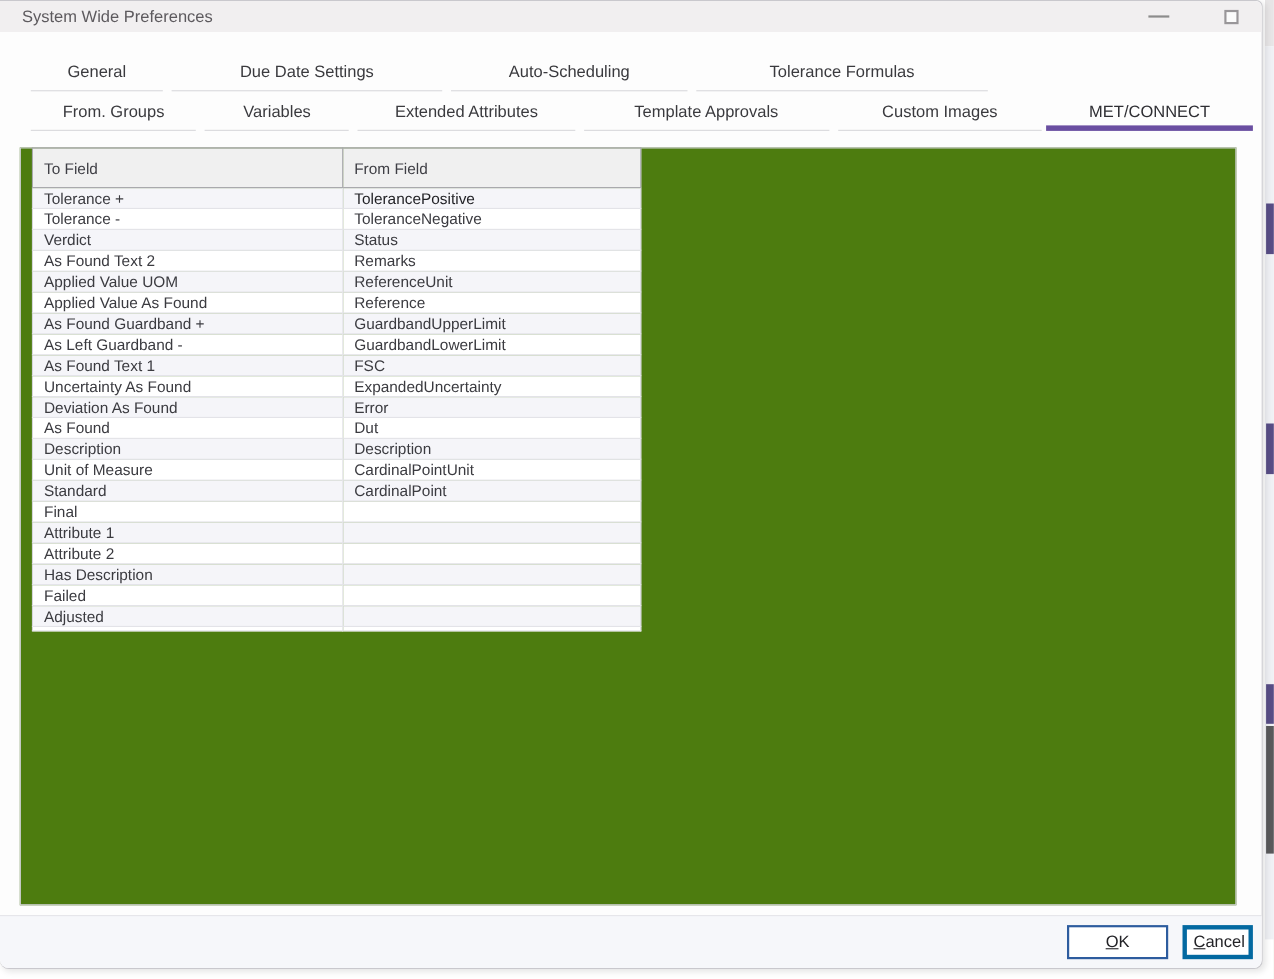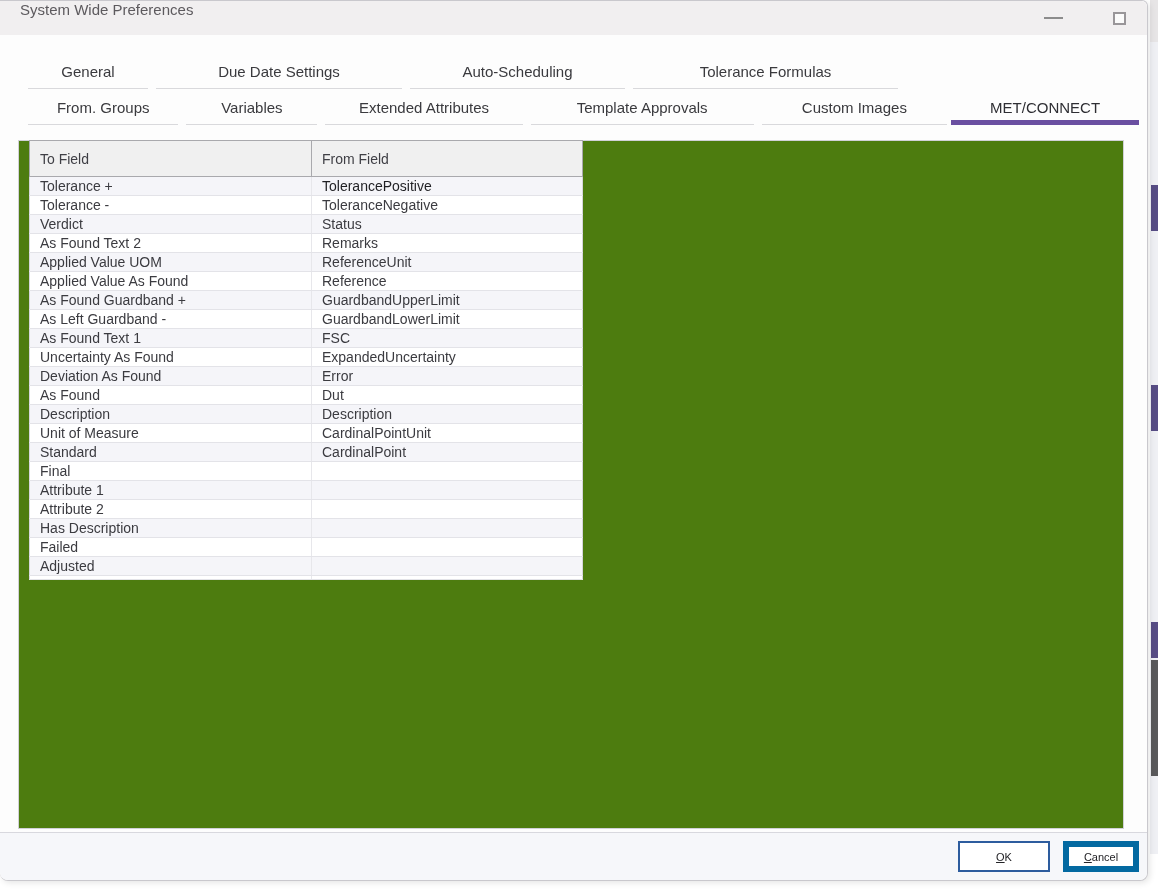--- a/index.html
+++ b/index.html
@@ -25,22 +25,22 @@
   .dialog {
     position:absolute; left:0; top:0; width:1148px; height:881px;
     background:#fdfdfd;
     border:1px solid #c9c8cd; border-left:none;
     border-radius:0 6px 8px 8px;
     box-shadow:2px 2px 6px rgba(0,0,0,0.10);
   }
 
   
   .titlebar {
-    height:34px; background:#f1eff0; border-radius:0 6px 0 0;
-    display:flex; 
+    height:28px; background:#f1eff0; border-radius:0 6px 0 0;
+    display:flex; align-items:center;
   }
   .title { margin-left:20px; font-size:15px; color:#5d5a5e; }
   .win-controls { margin-left:auto; display:flex; align-items:center; gap:42px; margin-right:16px; }
   .ctrl { width:24px; height:24px; display:flex; align-items:center; justify-content:center; cursor:default; }
   .min-glyph { width:19px; height:2px; background:#8c8c8c; }
   .max-glyph { width:13px; height:13px; border:2px solid #999699; background:#fbfbfb; }
 
   
   .tabstrip { margin-top:18px; }
   .tabrow { display:flex; padding:0 8px;margin-left:16px; }
@@ -80,26 +80,26 @@
 
   
   .footer {
     position:absolute; left:0; bottom:0; width:100%; height:48px;
     background:#f6f7fa; border-top:1px solid #d8d8de;
     border-radius:0 0 8px 8px;
     display:flex; align-items:center; justify-content:flex-end;
     gap:13px; padding-right:8px;
   }
   .btn {
-    font-family:inherit; font-size:11px; color:#232327;
+    font-family:inherit; font-size:15px; color:#232327;
     background:#ffffff; height:31px; cursor:default;
   }
   .btn u { text-decoration:underline; }
   .btn.ok { width:92px; border:2px solid var(--ok-button-border,#2d5c9e); }
-  .btn.cancel { width:76px; border:6px solid #0369a1; }
+  .btn.cancel { width:64px; border:4px solid #0369a1; }
 </style>
 </head>
 <body>
 
 <div class="edge-strip">
   <div class="edge-top"></div>
   <div class="edge-bg"></div>
   <div class="blk p1"></div>
   <div class="blk p2"></div>
   <div class="blk p3"></div>

